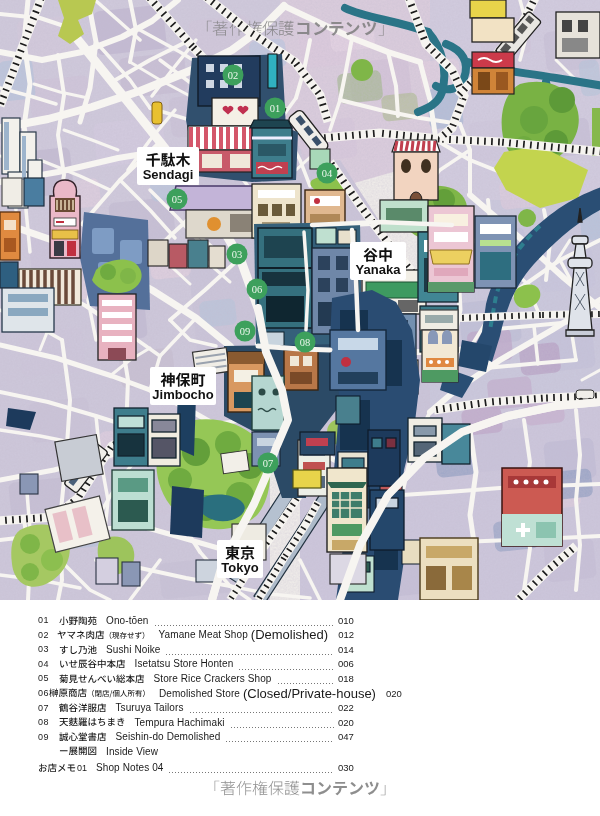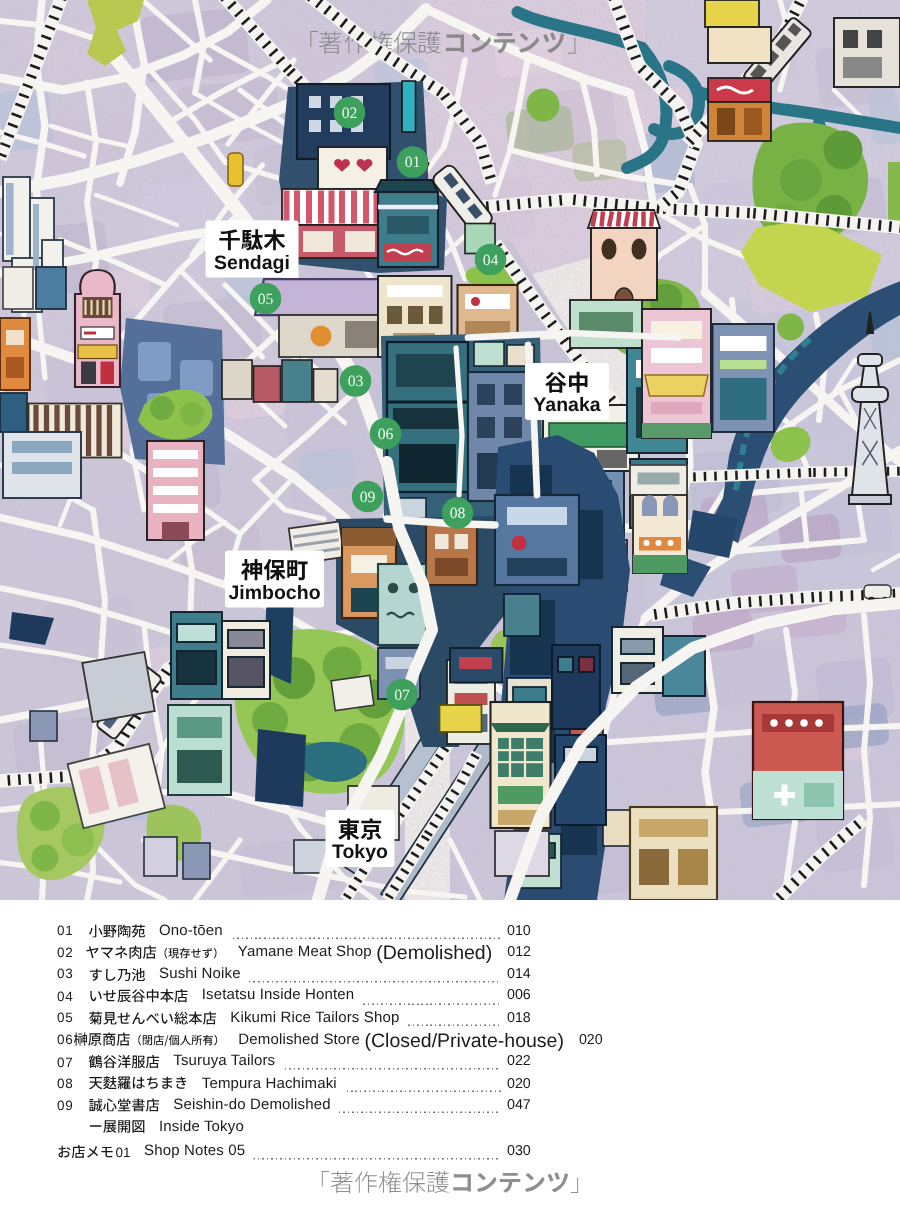--- a/index.html
+++ b/index.html
@@ -1025,42 +1025,42 @@
             <use href="#gい" x="0"></use>
             <use href="#gせ" x="100"></use>
             <use href="#g辰" x="200"></use>
             <use href="#g谷" x="300"></use>
             <use href="#g中" x="400"></use>
             <use href="#g本" x="500"></use>
             <use href="#g店" x="600"></use>
           </g>
         </svg>
       </span>
-      <span class="en">Isetatsu Inside Honten</span>
+      <span class="en">Isetatsu Store Honten</span>
       <span class="lead"></span>
       <span class="pg">006</span>
     </div>
     <div class="row">
       <span class="num">05</span>
       <span class="jp">
         <svg style="vertical-align:-1px" width="85.5" height="9.5" viewBox="0 0 85.5 9.5" fill="#1a1a1a">
           <g transform="translate(0.0,0.0) scale(0.095)">
             <use href="#g菊" x="0"></use>
             <use href="#g見" x="100"></use>
             <use href="#gせ" x="200"></use>
             <use href="#gん" x="300"></use>
             <use href="#gべ" x="400"></use>
             <use href="#gい" x="500"></use>
             <use href="#g総" x="600"></use>
             <use href="#g本" x="700"></use>
             <use href="#g店" x="800"></use>
           </g>
         </svg>
       </span>
-      <span class="en">Kikumi Rice Tailors Shop</span>
+      <span class="en">Store Rice Crackers Shop</span>
       <span class="lead"></span>
       <span class="pg">018</span>
     </div>
     <div class="row">
       <span class="num">06</span>
       <span class="jp">
         <svg style="vertical-align:-1px" width="100.9" height="9.5" viewBox="0 0 100.9 9.5" fill="#1a1a1a">
           <g transform="translate(0.0,0.0) scale(0.095)">
             <use href="#g榊" x="0"></use>
             <use href="#g原" x="100"></use>
@@ -1141,33 +1141,33 @@
     <div class="row">
       <span class="num"></span>
       <span class="jp">
         <svg style="vertical-align:-1px" width="38.0" height="9.5" viewBox="0 0 400 100" fill="#1a1a1a">
           <use href="#gー" x="0"></use>
           <use href="#g展" x="100"></use>
           <use href="#g開" x="200"></use>
           <use href="#g図" x="300"></use>
         </svg>
       </span>
-      <span class="en">Inside Tokyo</span>
+      <span class="en">Inside View</span>
     </div>
     <div class="row notes">
       <span class="jp">
         <svg style="vertical-align:-1px" width="38.0" height="9.5" viewBox="0 0 400 100" fill="#1a1a1a">
           <use href="#gお" x="0"></use>
           <use href="#g店" x="100"></use>
           <use href="#gメ" x="200"></use>
           <use href="#gモ" x="300"></use>
         </svg>
         <span class="num01">01</span>
       </span>
-      <span class="en">Shop Notes 05</span>
+      <span class="en">Shop Notes 04</span>
       <span class="lead"></span>
       <span class="pg">030</span>
     </div>
   </div>
 <div class="wm-bottom"><svg style="vertical-align:0px" width="96.0" height="16" viewBox="0 0 600 100" fill="#8e8e8e">
       <use href="#l「" x="0"></use>
       <use href="#l著" x="100"></use>
       <use href="#l作" x="200"></use>
       <use href="#l権" x="300"></use>
       <use href="#l保" x="400"></use>

